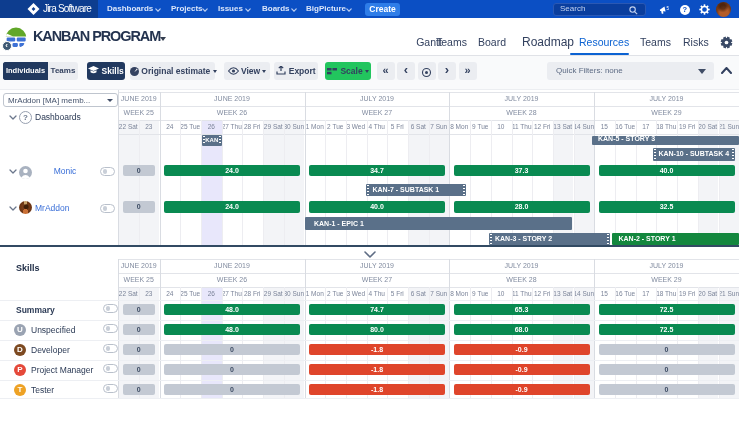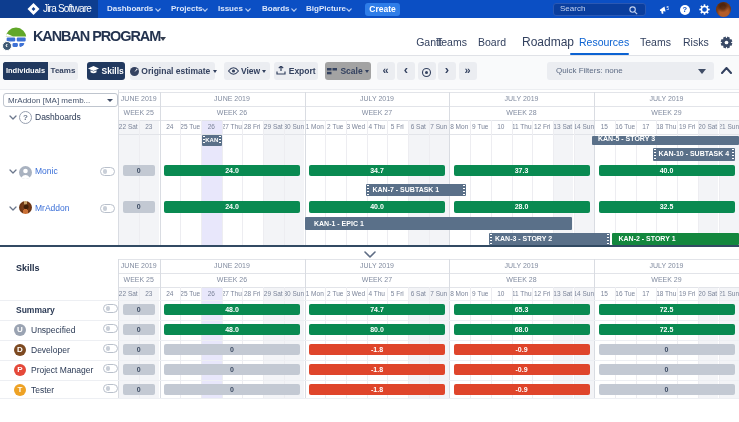--- a/index.html
+++ b/index.html
@@ -118,21 +118,21 @@
       <path d="M4.2 5.2 L6.8 1.4 L7.6 2.6 Z" fill="#fff"></path>
     </svg>&nbsp;Original estimate&nbsp;<span style="display:inline-block;width:0;height:0;border-left:2.5px solid transparent;border-right:2.5px solid transparent;border-top:3.5px solid #33415f;vertical-align:middle;"></span></div>
 <div style="position:absolute;left:224px;top:62px;width:46px;height:18px;background:#ebedf1;border-radius:3px;font-size:8.5px;font-weight:700;color:#33415f;text-align:center;line-height:18px;white-space:nowrap;"><svg width="11" height="8" viewBox="0 0 11 8" style="vertical-align:-1px;">
       <path d="M0.5 4 Q5.5 -2.5 10.5 4 Q5.5 10.5 0.5 4 Z" fill="none" stroke="#33415f" stroke-width="1.1"></path>
       <circle cx="5.5" cy="4" r="1.6" fill="#33415f"></circle>
     </svg>&nbsp;View&nbsp;<span style="display:inline-block;width:0;height:0;border-left:2.5px solid transparent;border-right:2.5px solid transparent;border-top:3.5px solid #33415f;vertical-align:middle;"></span></div>
 <div style="position:absolute;left:274px;top:62px;width:44px;height:18px;background:#ebedf1;border-radius:3px;font-size:8.5px;font-weight:700;color:#33415f;text-align:center;line-height:18px;white-space:nowrap;"><svg width="10" height="9" viewBox="0 0 10 9" style="vertical-align:-1px;">
       <path d="M5 0 L5 5 M2.8 2.2 L5 0 L7.2 2.2" fill="none" stroke="#33415f" stroke-width="1.2"></path>
       <path d="M1 5.5 L1 8 L9 8 L9 5.5" fill="none" stroke="#33415f" stroke-width="1.2"></path>
     </svg>&nbsp;Export</div>
-<div style="position:absolute;left:325px;top:62px;width:46px;height:18px;background:#a3a3a3;border-radius:3px;font-size:8.5px;font-weight:700;color:#33415f;text-align:center;line-height:18px;white-space:nowrap;"><svg width="11" height="8" viewBox="0 0 11 8" style="vertical-align:-0.5px;">
+<div style="position:absolute;left:325px;top:62px;width:46px;height:18px;background:#22c55e;border-radius:3px;font-size:8.5px;font-weight:700;color:#33415f;text-align:center;line-height:18px;white-space:nowrap;"><svg width="11" height="8" viewBox="0 0 11 8" style="vertical-align:-0.5px;">
       <rect x="0" y="1" width="4.5" height="2.5" fill="#33415f"></rect>
       <rect x="5.5" y="1" width="4.5" height="2.5" fill="#33415f"></rect>
       <rect x="0" y="4.8" width="4.5" height="2.5" fill="#33415f"></rect>
     </svg>&nbsp;Scale&nbsp;<span style="display:inline-block;width:0;height:0;border-left:2.5px solid transparent;border-right:2.5px solid transparent;border-top:3.5px solid #33415f;vertical-align:middle;"></span></div>
 <div style="position:absolute;left:376.5px;top:62px;width:18px;height:18px;background:#ebedf1;border-radius:3px;font-size:11px;font-weight:700;color:#33415f;text-align:center;line-height:16px;">«</div>
 <div style="position:absolute;left:397px;top:62px;width:18px;height:18px;background:#ebedf1;border-radius:3px;font-size:13px;font-weight:700;color:#33415f;text-align:center;line-height:16px;">‹</div>
 <div style="position:absolute;left:417.5px;top:62px;width:18px;height:18px;background:#ebedf1;border-radius:3px;text-align:center;line-height:18px;"><svg width="11" height="11" viewBox="0 0 11 11" style="vertical-align:-2px;">
       <circle cx="5.5" cy="5.5" r="4.0" fill="none" stroke="#33415f" stroke-width="1.1"></circle>
       <circle cx="5.5" cy="5.5" r="1.5" fill="#33415f"></circle>
     </svg></div>
@@ -238,21 +238,21 @@
 <div style="position:absolute;left:19px;top:111px;width:13px;height:13px;border:1px solid #97a0b0;border-radius:50%;font-size:8px;color:#6b778c;text-align:center;line-height:12px;font-weight:700;">?</div>
 <div style="position:absolute;left:35px;top:112px;width:70px;height:11px;font-size:8.5px;color:#2b3a55;font-weight:400;text-align:left;line-height:11px;white-space:nowrap;">Dashboards</div>
 <svg style="position:absolute;left:9px;top:168.5px;" width="8" height="5">
     <polyline points="1,1 4.0,4 7,1" fill="none" stroke="#6b778c" stroke-width="1.3" stroke-linecap="round" stroke-linejoin="round"></polyline>
   </svg>
 <div style="position:absolute;left:19px;top:165px;width:13px;height:13px;"><svg width="13" height="13" viewBox="0 0 13 13">
       <circle cx="6.5" cy="6.5" r="6.5" fill="#a9b2c0"></circle>
       <circle cx="6.5" cy="5" r="2.3" fill="#fff"></circle>
       <path d="M2.2 11.4 Q6.5 6.8 10.8 11.4 Q6.5 14.5 2.2 11.4 Z" fill="#fff"></path>
     </svg></div>
-<div style="position:absolute;left:35px;top:166px;width:60px;height:11px;font-size:8.5px;color:#3a6fd8;font-weight:400;text-align:left;line-height:11px;white-space:nowrap;">Monic</div>
+<div style="position:absolute;left:35px;top:166px;width:60px;height:11px;font-size:8.5px;color:#3a6fd8;font-weight:400;text-align:center;line-height:11px;white-space:nowrap;">Monic</div>
 <div style="position:absolute;left:100px;top:167px;width:15px;height:8.5px;border:1px solid #b9c0cb;border-radius:4.5px;background:#fff;">
     <div style="position:absolute;left:1.5px;top:1.25px;width:4.5px;height:4.5px;border-radius:50%;background:#c9cfd8;"></div>
   </div>
 <svg style="position:absolute;left:9px;top:205.5px;" width="8" height="5">
     <polyline points="1,1 4.0,4 7,1" fill="none" stroke="#6b778c" stroke-width="1.3" stroke-linecap="round" stroke-linejoin="round"></polyline>
   </svg>
 <div style="position:absolute;left:19px;top:201px;width:13px;height:13px;border-radius:50%;background:radial-gradient(circle at 50% 85%, #c96f35 0 22%, rgba(0,0,0,0) 23%), radial-gradient(circle at 55% 45%, #3f1f09 0 18%, rgba(0,0,0,0) 32%), radial-gradient(circle at 50% 15%, #c8a36a 0 14%, rgba(0,0,0,0) 15%), radial-gradient(circle, #8a4a22 0%, #6b3413 60%, #7d4426 100%);"></div>
 <div style="position:absolute;left:35px;top:203px;width:60px;height:11px;font-size:8.5px;color:#3a6fd8;font-weight:400;text-align:left;line-height:11px;white-space:nowrap;">MrAddon</div>
 <div style="position:absolute;left:100px;top:204px;width:15px;height:8.5px;border:1px solid #b9c0cb;border-radius:4.5px;background:#fff;">
     <div style="position:absolute;left:1.5px;top:1.25px;width:4.5px;height:4.5px;border-radius:50%;background:#c9cfd8;"></div>

